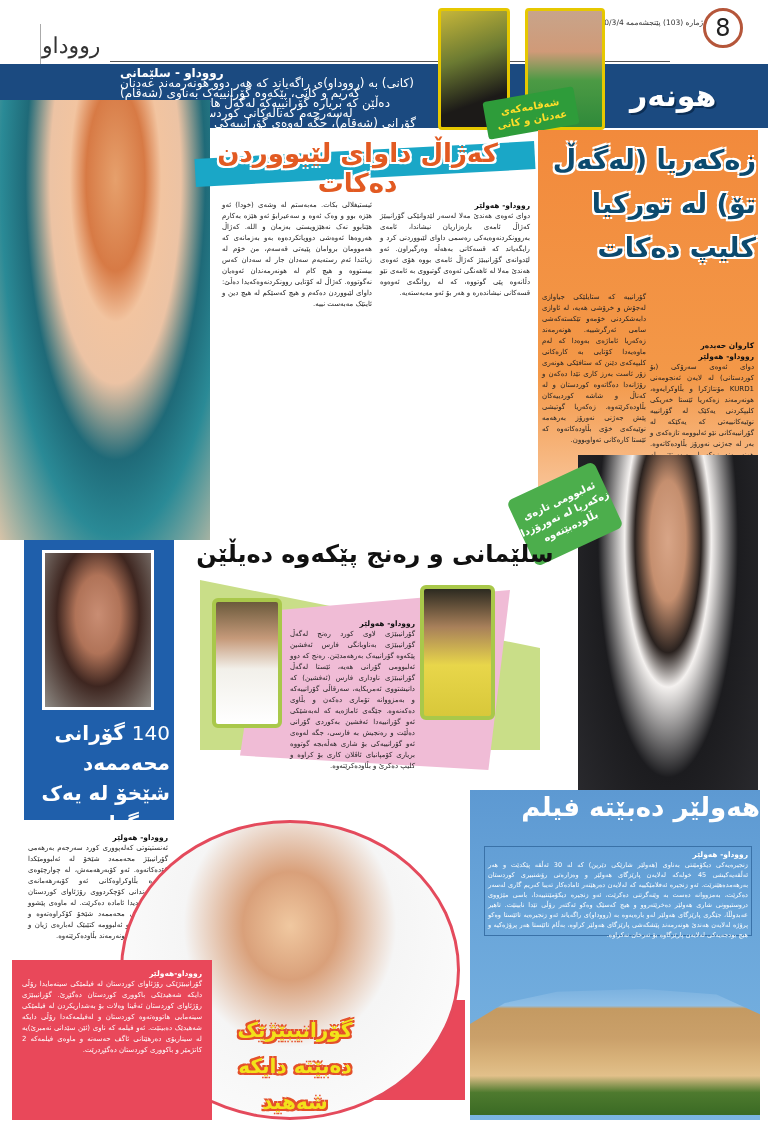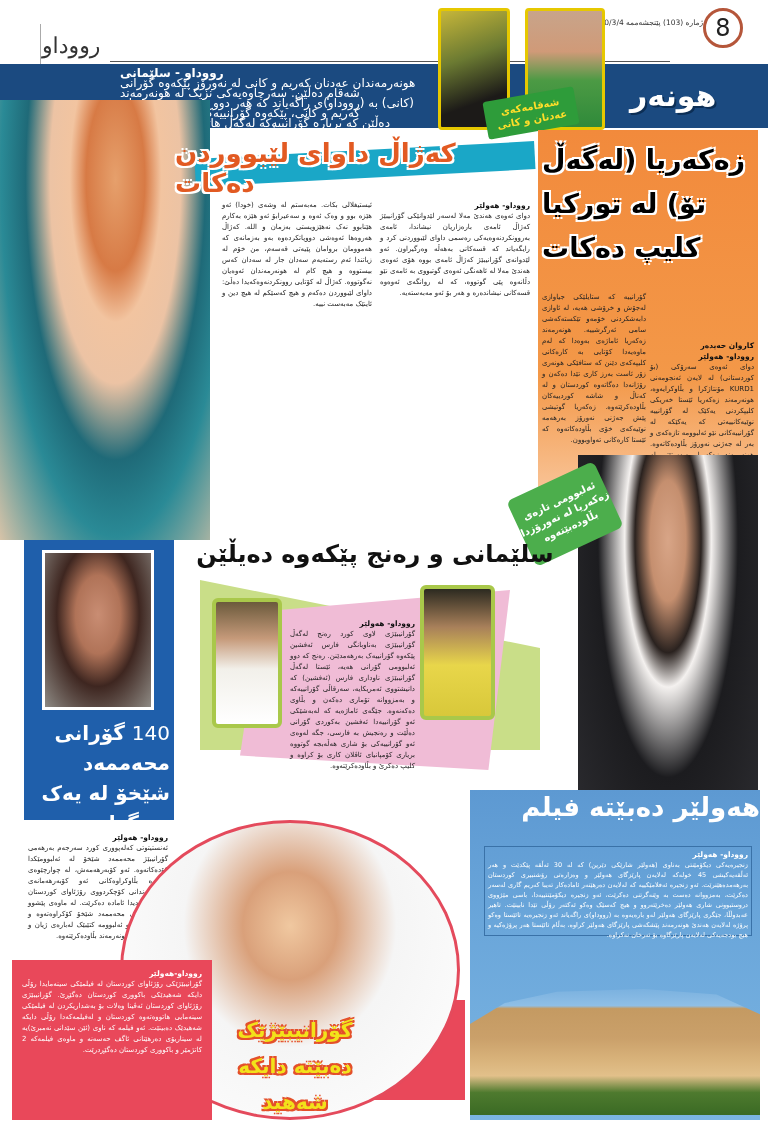--- a/index.html
+++ b/index.html
@@ -17,30 +17,30 @@
   #issue-line { left: 590px; top: 18px; font-size: 7.5px; color: #333; direction: rtl; }
   #header-band { left: 0; top: 64px; width: 768px; height: 64px; background: #1b4a80; }
   #section-title { left: 630px; top: 78px; font-size: 30px; font-weight: bold; color: #fff; text-shadow: 2px 2px 0 #0c2e55; }
   #header-blurb { left: 120px; top: 68px; width: 300px; font-size: 12px; line-height: 10px; color: #fff; direction: rtl; text-align: left; }
   #header-photo-1 { left: 438px; top: 8px; width: 72px; height: 122px; background: linear-gradient(160deg,#c6b63a 0%,#6b7a32 40%,#1c1a18 75%); border: 3px solid #e6c800; }
   #header-photo-2 { left: 525px; top: 8px; width: 80px; height: 122px; background: linear-gradient(180deg,#c8a48a 0%,#d09a78 35%,#4c9a44 60%,#2f8a3a 100%); border: 3px solid #e6c800; }
   #header-badge { left: 485px; top: 94px; width: 92px; height: 38px; background: #2e9c3a; transform: rotate(-10deg); border-radius: 3px; color: #ffde2a; font-weight: bold; font-size: 10px; line-height: 13px; text-align: center; display: flex; align-items: center; justify-content: center; direction: rtl; }
 
   
   #orange-col { left: 538px; top: 130px; width: 220px; height: 410px; background: linear-gradient(180deg,#f28a3c 0%,#f39848 60%,#fbd6b8 100%); }
-  #zakarya-headline { left: 542px; top: 138px; width: 214px; text-align: left; font-size: 27px; line-height: 44px; font-weight: bold; color: #000000; direction: rtl; text-shadow: -2px -2px 0 #fff, 2px -2px 0 #fff, -2px 2px 0 #fff, 2px 2px 0 #fff; }
+  #zakarya-headline { left: 542px; top: 138px; width: 214px; text-align: right; font-size: 27px; line-height: 44px; font-weight: bold; color: #0c4a6e; direction: rtl; text-shadow: -2px -2px 0 #fff, 2px -2px 0 #fff, -2px 2px 0 #fff, 2px 2px 0 #fff; }
   #zakarya-col-right { left: 650px; top: 292px; width: 104px; margin-top: 48px; }
   #zakarya-col-left { left: 542px; top: 292px; width: 104px; }
   #zakarya-photo { left: 578px; top: 455px; width: 180px; height: 390px; background: radial-gradient(ellipse at 50% 22%, #d8a587 0%, #c58f6f 14%, #2a221f 26%, #f4f1ef 34%, #1c1c1f 55%, #2c2c30 100%); }
   #zakarya-badge { left: 517px; top: 478px; width: 96px; height: 72px; background: #4cae4c; border-radius: 6px; transform: rotate(-25deg); color: #fff; font-weight: bold; font-size: 10px; line-height: 14px; text-align: center; display: flex; align-items: center; justify-content: center; direction: rtl; }
 
   
   #kazhal-photo { left: 0; top: 100px; width: 210px; height: 440px; background: radial-gradient(ellipse at 55% 18%, #e6a06c 0%, #d77a45 18%, #f2c4a0 28%, #ecc3a4 40%, #1f6a78 55%, #2a8a96 70%, #d7c3a8 100%); }
   #kazhal-headline-bar { left: 195px; top: 150px; width: 340px; height: 28px; background: #1aa7c7; transform: rotate(-3deg); }
-  #kazhal-headline { left: 175px; top: 138px; width: 365px; font-size: 26px; font-weight: bold; color: #e25a22; direction: rtl; text-align: left; text-shadow: -2px -2px 0 #fff, 2px -2px 0 #fff, -2px 2px 0 #fff, 2px 2px 0 #fff; }
+  #kazhal-headline { left: 175px; top: 138px; width: 365px; font-size: 26px; font-weight: bold; color: #e25a22; direction: rtl; text-align: center; text-shadow: -2px -2px 0 #fff, 2px -2px 0 #fff, -2px 2px 0 #fff, 2px 2px 0 #fff; }
   #kazhal-col-right { left: 380px; top: 200px; width: 150px; }
   #kazhal-col-left { left: 222px; top: 200px; width: 150px; }
 
   
   #afshin-bg-green { left: 200px; top: 580px; width: 340px; height: 170px; background: #c9de88; clip-path: polygon(0 0, 100% 40%, 100% 100%, 0 100%); }
   #afshin-bg-pink { left: 240px; top: 590px; width: 270px; height: 180px; background: #f0bcd6; clip-path: polygon(8% 12%, 100% 0, 92% 100%, 0 92%); }
   #afshin-headline { left: 190px; top: 540px; width: 370px; font-size: 24px; font-weight: bold; color: #111; direction: rtl; text-align: center; }
   #afshin-photo { left: 212px; top: 598px; width: 70px; height: 130px; background: linear-gradient(180deg,#6b5a3c 0%,#c69a7a 30%,#f2f0ea 55%,#ffffff 100%); border: 4px solid #a9c84a; border-radius: 6px; }
   #ranj-photo { left: 420px; top: 585px; width: 75px; height: 135px; background: linear-gradient(180deg,#2c2a20 0%,#a8805a 30%,#e8d64a 60%,#d8c83a 100%); border: 4px solid #a9c84a; border-radius: 6px; }
   #afshin-text { left: 290px; top: 618px; width: 125px; }
@@ -74,21 +74,20 @@
 <div class="abs" id="masthead-rule"></div>
 <div class="abs" id="issue-line">ژمارە (103) پێنجشەممە 2010/3/4</div>
 <div class="abs" id="page-number">
     <span>8</span>
   </div>
 
 <div class="abs" id="header-band"></div>
 <div class="abs" id="section-title">هونەر</div>
 <div class="abs" id="header-blurb">
   <div style="font-weight:bold">رووداو - سلێمانی</div>
-  <div>هونەرمەندان عەدنان کەریم و کانی لە نەورۆز پێکەوە گۆرانی شەقام دەڵێن. سەرچاوەیەکی نزیک لە هونەرمەند</div>
   <div>(کانی) بە (رووداو)ی راگەیاند کە هەر دوو هونەرمەند عەدنان کەریم و کانی، پێکەوە گۆرانییەک بەناوی (شەقام)</div>
   <div>دەڵێن کە بریارە گۆرانییەکە لەگەڵ هاتنی جەژنی نەورۆز لەسەرجەم کەناڵەکانی کوردستاندا بلاوبکرێتەوە.</div>
   <div>گۆرانی (شەقام)، جگە لەوەی گۆرانییەکی ئەلبوومە نوێیەکەی (کانی)یە، ناوی ئەلبوومەکەشییەتی.</div>
 </div>
 <div class="abs photo" id="header-photo-1"></div>
 <div class="abs photo" id="header-photo-2"></div>
 <div class="abs" id="header-badge">شەقامەکەی عەدنان و کانی</div>
 
 <div class="abs" id="orange-col"></div>
 <div class="abs" id="zakarya-headline">زەکەریا (لەگەڵ تۆ) لە تورکیا کلیپ دەکات</div>

